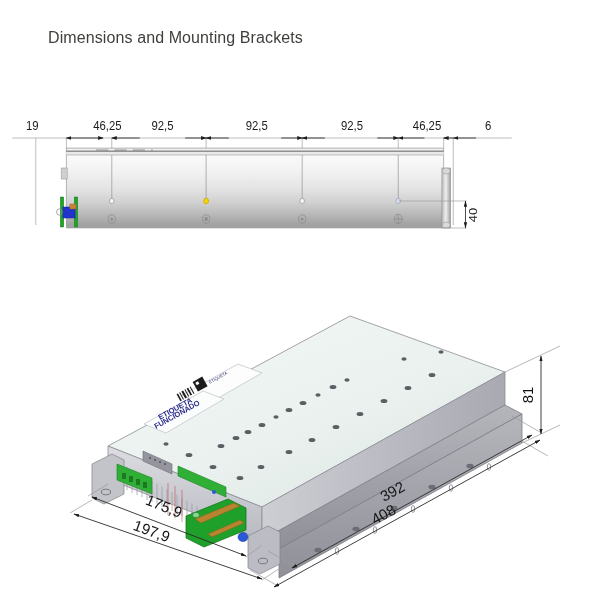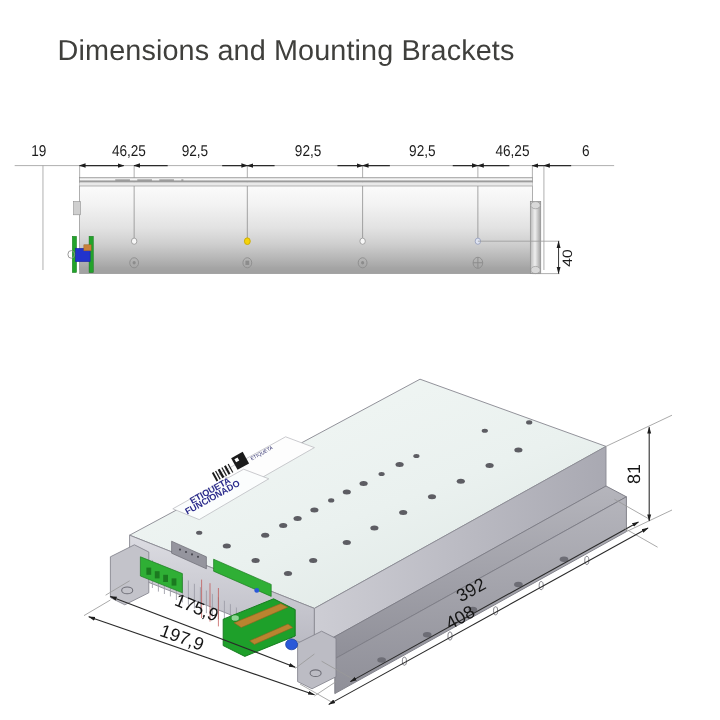--- a/index.html
+++ b/index.html
@@ -14,21 +14,21 @@
     overflow: hidden;
     font-family: "Liberation Sans", sans-serif;
     color: #3b3b38;
   }
 
   
   #slide-title {
     position: absolute;
     left: 48px;
     top: 29px;
-    font-size: 24px;
+    font-size: 16px;
     font-weight: 400;
     letter-spacing: 0.1px;
     color: #3f3f3c;
     white-space: nowrap;
   }
 
   
   #top-view-figure {
     position: absolute;
     left: 0;

